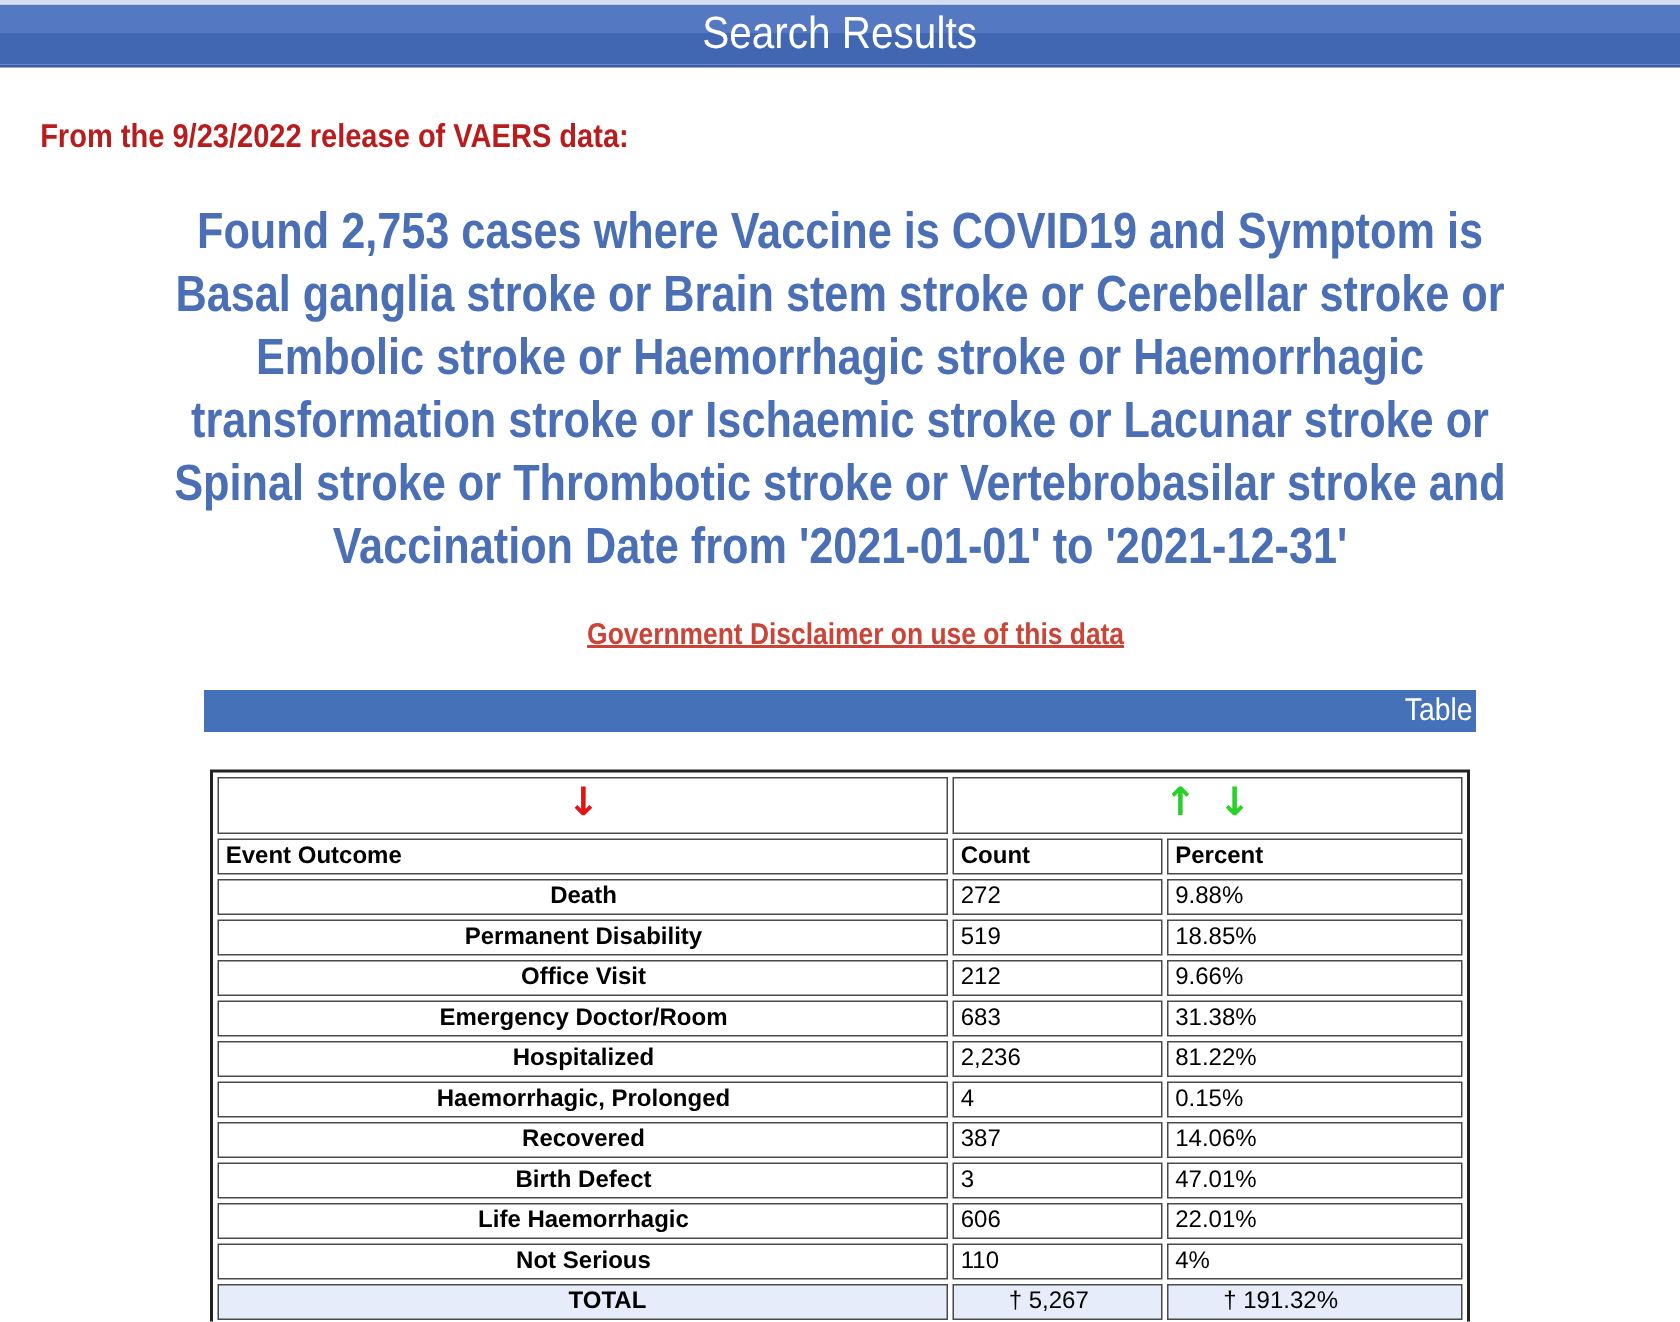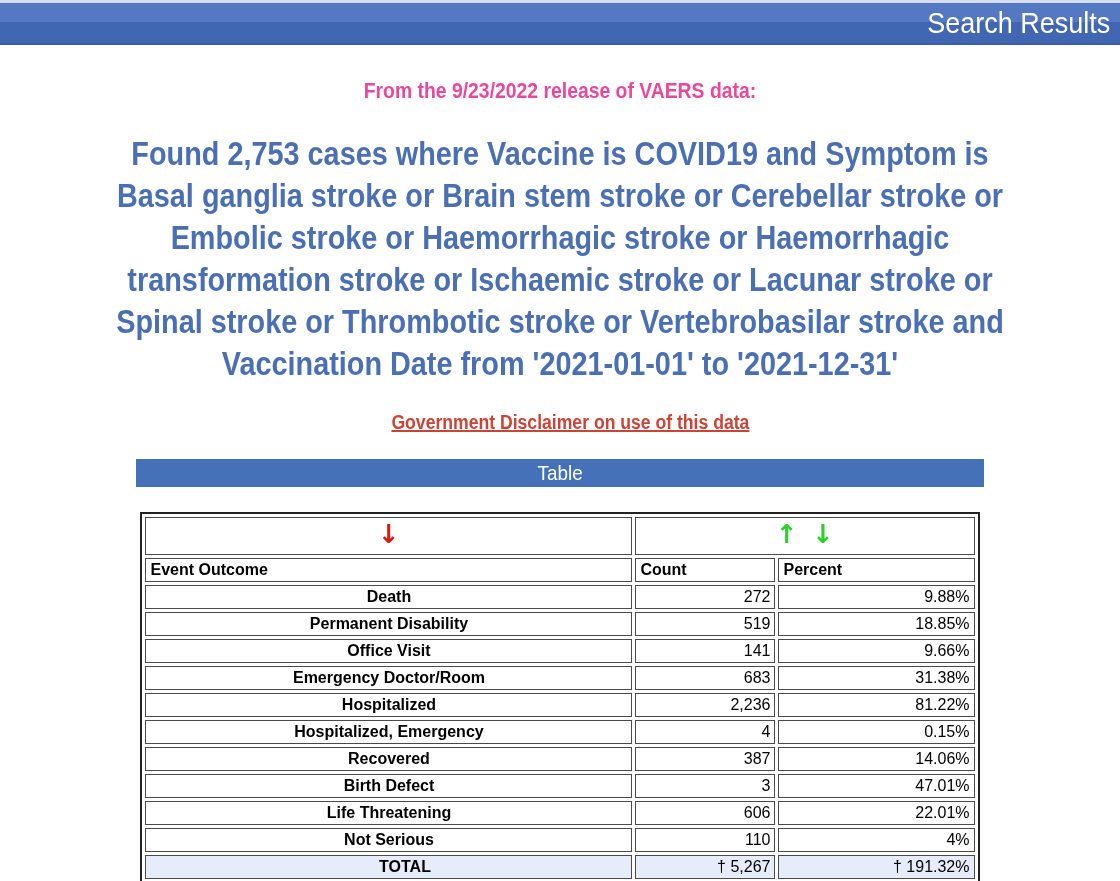--- a/index.html
+++ b/index.html
@@ -6,45 +6,45 @@
   body{
     width:1120px;height:881px;overflow:hidden;background:#ffffff;
     font-family:"Liberation Sans", sans-serif;
   }
   
   .top-bar{
     border-top:3px solid #d5dbf0;
     height:40px;
     background:linear-gradient(to bottom,#5478c2 0%,#5478c2 48%,#4166b2 48%,#4166b2 100%);
     border-bottom:2px solid #3a5da6;
-    text-align:right;
+    text-align:center;
   }
   .top-bar .bar-text{
     display:inline-block;color:#ffffff;font-size:30px;line-height:40px;
     transform:scaleX(0.9);transform-origin:50% 50%;
   }
   
-  .release{margin-top:33px;text-align:center;color:#ec4899;font-weight:bold;line-height:26px;}
+  .release{margin-top:33px;text-align:left;color:#b91c1c;font-weight:bold;line-height:26px;}
   .release .narrow{display:inline-block;font-size:22px;transform:scaleX(0.88);transform-origin:50% 50%;}
   
   .main-heading{
     width:1320px;margin:26px 0 0 -100px;
     transform:scaleX(0.848);transform-origin:50% 0;
     text-align:center;color:#4a6fb5;font-weight:bold;
     font-size:34px;line-height:42px;white-space:pre-line;
   }
   
   .disclaimer-wrap{margin-top:26px;text-align:center;line-height:24px;margin-left:20px;}
   .disclaimer-wrap a{
     display:inline-block;color:#cc4437;font-weight:bold;font-size:20px;
     text-decoration:underline;cursor:pointer;
     transform:scaleX(0.88);transform-origin:50% 50%;
   }
   
-  .table-bar{width:848px;margin:23px auto 0;height:28px;background:#4471b8;text-align:center;}
+  .table-bar{width:848px;margin:23px auto 0;height:28px;background:#4471b8;text-align:right;}
   .table-bar .bar-text{
     display:inline-block;color:#ffffff;font-size:21px;line-height:28px;
     transform:scaleX(0.9);transform-origin:50% 50%;
   }
   
   table.data{
     width:838px;margin:25px auto 0;
     border-collapse:separate;border-spacing:3px;
     border:2px solid #222222;table-layout:fixed;
   }
@@ -54,21 +54,21 @@
     padding:1px 4px;font-size:16px;height:24px;overflow:hidden;white-space:nowrap;
     color:#000;
   }
   td.arrow-cell{height:35px;text-align:center;font-weight:bold;line-height:31px;}
   .arrow{font-family:"DejaVu Sans", sans-serif;font-size:26px;font-weight:bold;cursor:pointer;}
   .red-arrow{color:#e11414;}
   .green-arrow{color:#2bd12b;}
   .green-arrow.up{margin-right:10px;}
   td.head-cell{font-weight:bold;}
   td.outcome-cell{font-weight:bold;text-align:center;}
-  td.num-cell{text-align:right;}
+  td.num-cell{text-align:left;}
   tr.total-row td{background:#e7ecfa;padding-left:36px;}
   td.total-label{font-weight:bold;text-align:center;}
 </style>
 </head>
 <body>
 
 <div class="top-bar">
   <span class="bar-text">Search Results</span>
 </div>
 
@@ -119,50 +119,50 @@
         <td class="num-cell">272</td>
         <td class="num-cell">9.88%</td>
       </tr>
       <tr>
         <td class="outcome-cell">Permanent Disability</td>
         <td class="num-cell">519</td>
         <td class="num-cell">18.85%</td>
       </tr>
       <tr>
         <td class="outcome-cell">Office Visit</td>
-        <td class="num-cell">141</td>
+        <td class="num-cell">212</td>
         <td class="num-cell">9.66%</td>
       </tr>
       <tr>
         <td class="outcome-cell">Emergency Doctor/Room</td>
         <td class="num-cell">683</td>
         <td class="num-cell">31.38%</td>
       </tr>
       <tr>
         <td class="outcome-cell">Hospitalized</td>
         <td class="num-cell">2,236</td>
         <td class="num-cell">81.22%</td>
       </tr>
       <tr>
-        <td class="outcome-cell">Hospitalized, Emergency</td>
+        <td class="outcome-cell">Haemorrhagic, Prolonged</td>
         <td class="num-cell">4</td>
         <td class="num-cell">0.15%</td>
       </tr>
       <tr>
         <td class="outcome-cell">Recovered</td>
         <td class="num-cell">387</td>
         <td class="num-cell">14.06%</td>
       </tr>
       <tr>
         <td class="outcome-cell">Birth Defect</td>
         <td class="num-cell">3</td>
         <td class="num-cell">47.01%</td>
       </tr>
       <tr>
-        <td class="outcome-cell">Life Threatening</td>
+        <td class="outcome-cell">Life Haemorrhagic</td>
         <td class="num-cell">606</td>
         <td class="num-cell">22.01%</td>
       </tr>
       <tr>
         <td class="outcome-cell">Not Serious</td>
         <td class="num-cell">110</td>
         <td class="num-cell">4%</td>
       </tr>
     </tbody>
   <tbody>

